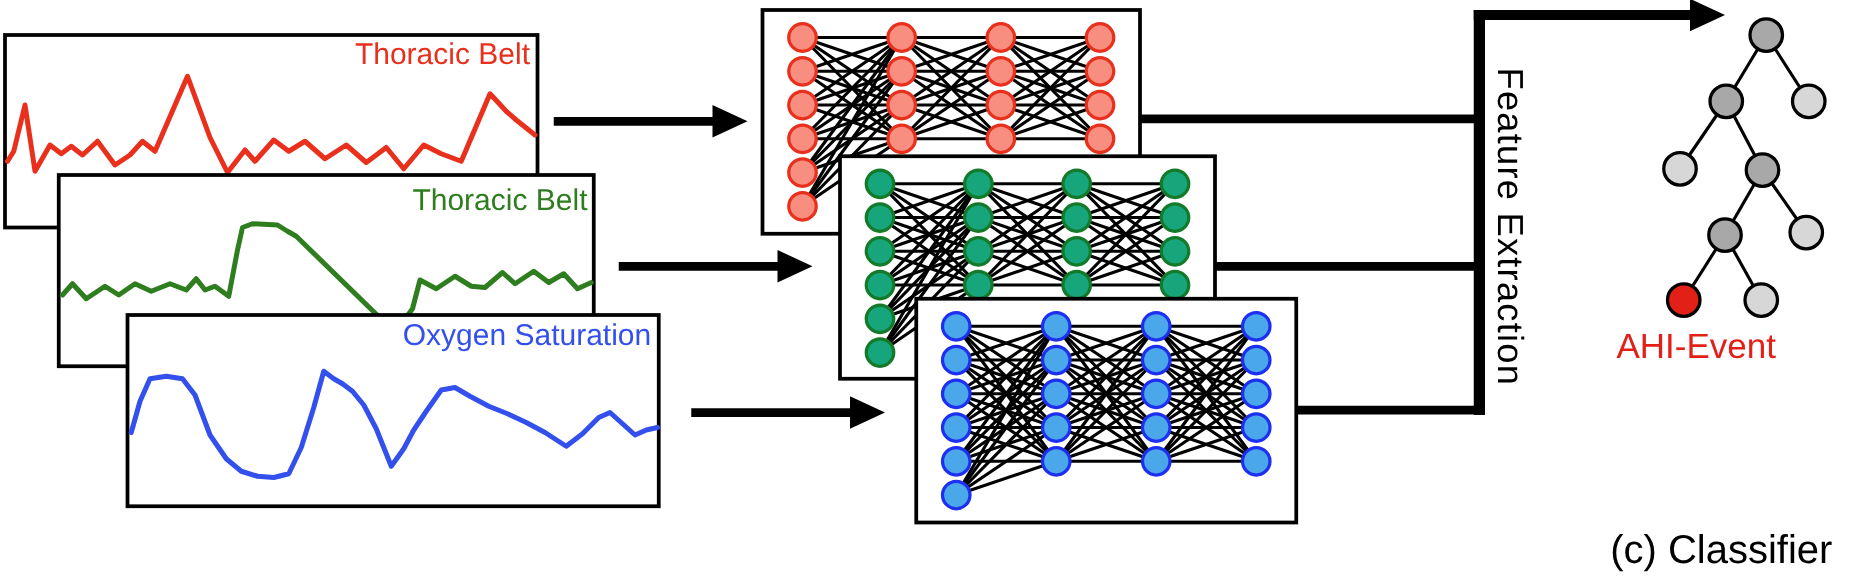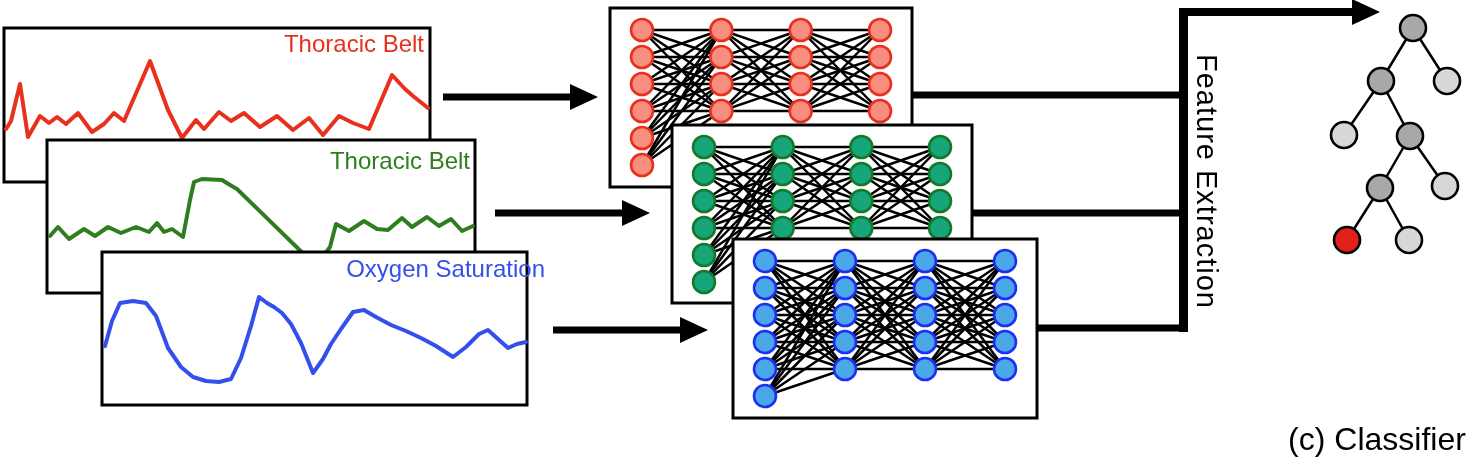--- a/index.html
+++ b/index.html
@@ -4,21 +4,21 @@
 <style>
   html,body{margin:0;padding:0;background:#ffffff;}
   #figure{position:relative;width:1480px;height:467px;background:#ffffff;
           font-family:"Liberation Sans",sans-serif;overflow:hidden;}
   #diagram-svg{position:absolute;left:0;top:0;}
   .lbl{position:absolute;white-space:nowrap;line-height:1;}
   .sig-label{font-size:24px;text-align:right;}
   .caption{font-size:32px;color:#000000;text-align:center;}
   #lbl-thoracic{left:4px;top:32px;width:420px;}
   #lbl-abdominal{left:47px;top:149px;width:423px;}
-  #lbl-oxygen{left:102px;top:257px;width:419px;padding-left:24px;}
+  #lbl-oxygen{left:102px;top:257px;width:419px;}
   #feature-extraction-label{left:1192px;top:54px;height:290px;
       writing-mode:vertical-rl;text-orientation:mixed;
       font-size:29px;color:#000000;letter-spacing:1px;}
   #ahi-label{left:1272px;top:263px;width:170px;font-size:28px;text-align:center;}
   #caption-a{left:115px;top:423px;width:400px;}
   #caption-b{left:684px;top:423px;width:400px;}
   #caption-c{left:1227px;top:423px;width:300px;}
 </style>
 </head>
 <body>
@@ -331,15 +331,16 @@
         <circle cx="1409" cy="240" r="13" fill="#d7d7d7" stroke="#000000" stroke-width="2.6"></circle>
       </g>
     </svg>
 
   <div class="lbl sig-label" id="lbl-thoracic" style="color: rgb(232, 48, 29);">Thoracic Belt</div>
   <div class="lbl sig-label" id="lbl-abdominal" style="color: rgb(46, 125, 30);">Thoracic Belt</div>
   <div class="lbl sig-label" id="lbl-oxygen" style="color: rgb(51, 80, 236);">Oxygen Saturation</div>
 
   <div class="lbl" id="feature-extraction-label">Feature Extraction</div>
 
+  <div class="lbl" id="ahi-label" style="color: rgb(227, 32, 24);">AHI-Event</div>
 
   <div class="lbl caption" id="caption-c">(c) Classifier</div>
 </div>
 
 </body></html>

